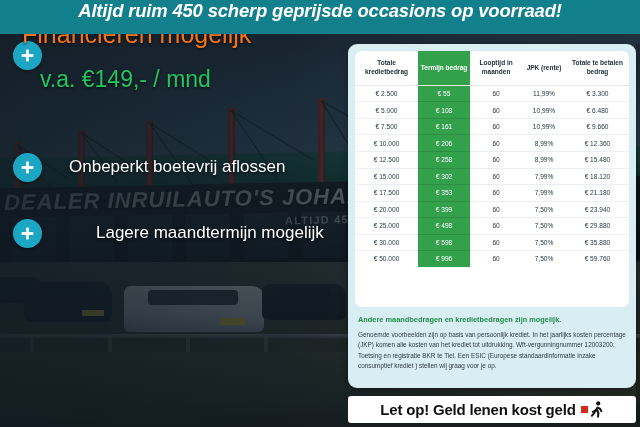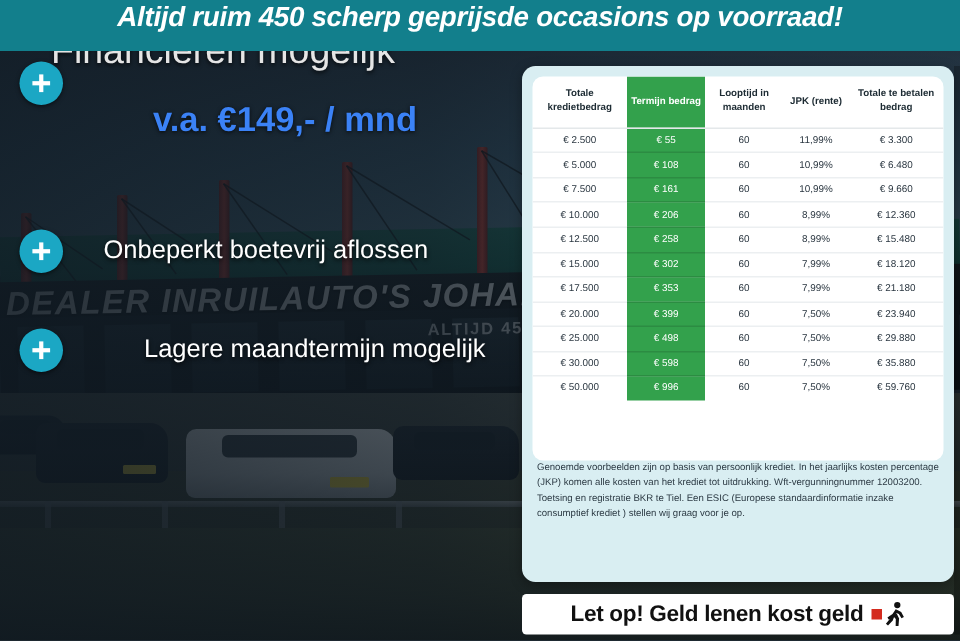--- a/index.html
+++ b/index.html
@@ -97,27 +97,27 @@
   }
   .scrim{
     position:absolute; inset:0;
     background:linear-gradient(90deg,rgba(16,26,35,.86) 0%,rgba(16,26,35,.72) 45%,rgba(16,26,35,.58) 62%,rgba(16,26,35,.35) 100%);
   }
 
   
   .left{ position:absolute; left:0; top:0; width:345px; height:393px; z-index:20; }
 
   .headline{
-    position:absolute; left:34px; top:20px; width:300px;
-    color:#e5e5e5; font-size:25px; font-weight:normal; line-height:1.12;
+    position:absolute; left:22px; top:20px; width:300px;
+    color:#f97316; font-size:25px; font-weight:normal; line-height:1.12;
     text-shadow:0 1px 3px rgba(0,0,0,.75); white-space:nowrap;
   }
   .subheadline{
-    position:absolute; left:40px; top:67px; width:300px; text-align:center;
-    color:#3b82f6; font-size:23px; font-weight:bold; line-height:1.12;
+    position:absolute; left:40px; top:67px; width:300px; text-align:left;
+    color:#22c55e; font-size:23px; font-weight:normal; line-height:1.12;
     text-shadow:0 1px 3px rgba(0,0,0,.75); white-space:nowrap;
   }
 
   .plus{
     position:absolute; width:29px; height:29px; border-radius:50%;
     background:#1ba7c4; display:flex; align-items:center; justify-content:center;
     box-shadow:0 1px 3px rgba(0,0,0,.55);
   }
   .plus svg{ display:block; }
 
@@ -375,20 +375,21 @@
             <td class="c0">€ 50.000</td>
             <td class="c1 hl">€ 996</td>
             <td class="c2">60</td>
             <td class="c3">7,50%</td>
             <td class="c4">€ 59.760</td>
           </tr>
         </tbody>
     </table>
   </div>
 
+  <div class="note-title">Andere maandbedragen en kredietbedragen zijn mogelijk.</div>
   <div class="note-body">Genoemde voorbeelden zijn op basis van persoonlijk krediet. In het jaarlijks kosten percentage (JKP) komen alle kosten van het krediet tot uitdrukking. Wft-vergunningnummer 12003200. Toetsing en registratie BKR te Tiel. Een ESIC (Europese standaardinformatie inzake consumptief krediet ) stellen wij graag voor je op.</div>
 </div>
 
 <div class="warn">
   <div class="warn-text">Let op! Geld lenen kost geld</div>
   <div class="warn-icon">
     <div class="warn-block"></div>
     <svg width="15" height="17" viewBox="0 0 15 17" aria-hidden="true">
       <circle cx="9.2" cy="2.4" r="2.1" fill="#111111"></circle>
       <path d="M8.4 4.9 L6.0 8.4 L2.6 10.6 L3.6 12.1 L7.6 9.7 L8.6 8.2 Z" fill="#111111"></path>

